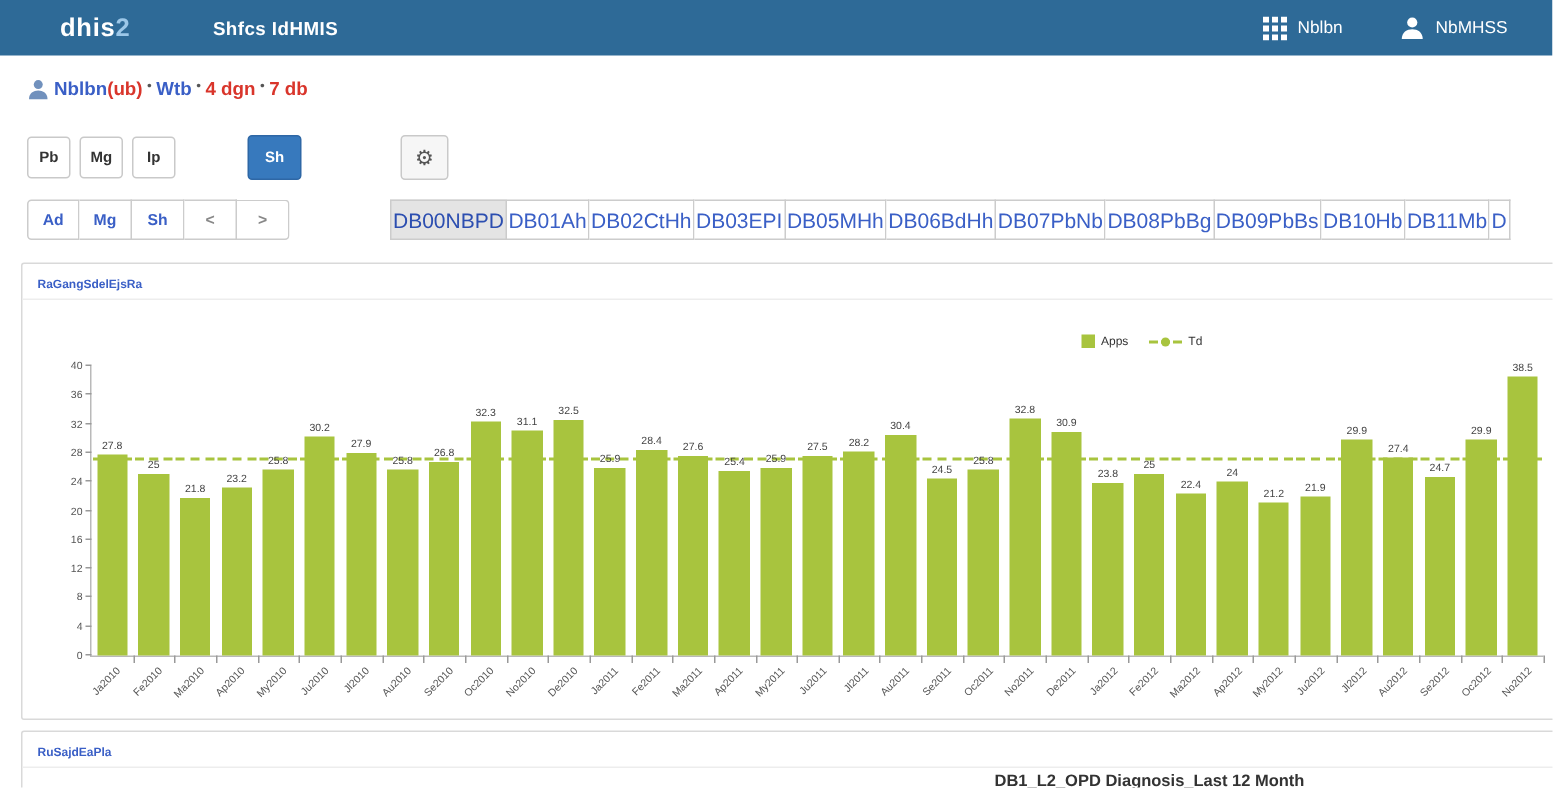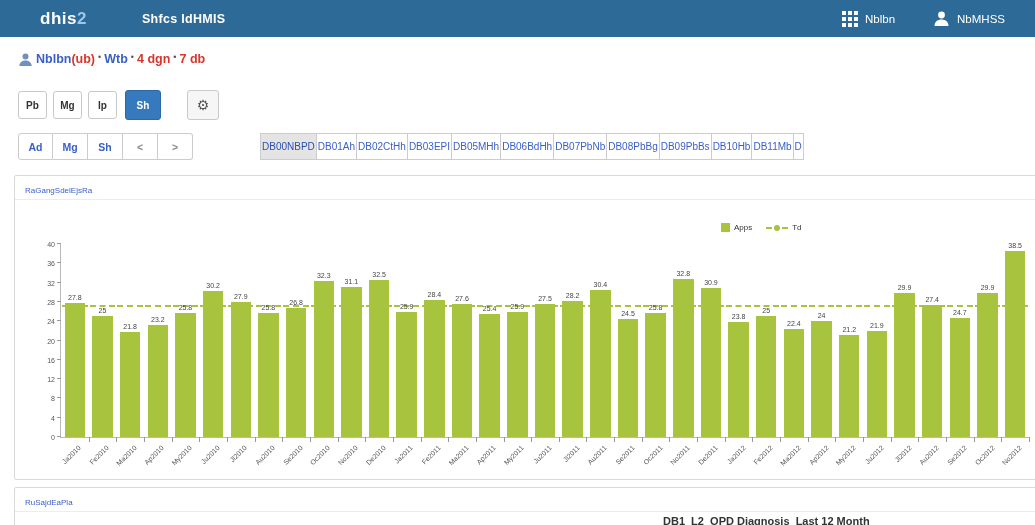--- a/index.html
+++ b/index.html
@@ -15,21 +15,21 @@
   .topbar-right { position:absolute; right:30px; top:0; height:37px; display:flex; align-items:center; gap:38px; }
   .topbar-item { display:flex; align-items:center; gap:7px; color:#fff; font-size:11.5px; cursor:pointer; }
 
   
   .userbar { position:absolute; top:52px; left:18px; display:flex; align-items:flex-start; gap:3px; font-size:12.5px; }
   .userbar .blue { color:var(--link-blue,#3a5fc6); font-weight:bold; }
   .userbar .red { color:var(--alert-red,#d9352b); font-weight:bold; }
   .userbar .dot { color:#555; font-size:9px; }
 
   
-  .toolbar { position:absolute; top:90px; left:18px; width:1010px; height:30px; display:flex; align-items:center; }
+  .toolbar { position:absolute; top:90px; left:18px; width:1010px; height:30px; display:flex; align-items:center;gap:40px; }
   .sq-btn { width:29px; height:28px; background:#fff; border:1px solid #c9c9c9; border-radius:3px;
             font-size:10px; color:#333; margin-right:6px; cursor:pointer; font-weight:bold;
             font-family:"Liberation Sans",sans-serif; }
   .search-input { margin-left:160px; width:424px; height:28px; border:1px solid #8a8a8a; border-radius:2px;
                   padding:0 6px; font-size:9px; color:#333; font-family:"Liberation Sans",sans-serif; }
   .search-btn { width:36px; height:30px; margin-left:2px; background:var(--primary-button,#3779bd);
                 color:#fff; border:1px solid #2e67a5; border-radius:3px; font-size:10px; font-weight:bold; cursor:pointer;
                 font-family:"Liberation Sans",sans-serif; }
   .gear-btn { width:32px; height:30px; margin-left:26px; background:#f6f6f6; border:1px solid #c9c9c9;
               border-radius:3px; font-size:14px; color:#555; cursor:pointer; line-height:1; }
@@ -37,30 +37,30 @@
   
   .tabbar { position:absolute; top:133px; left:18px; width:1017px; height:27px; display:flex; align-items:stretch; }
   .action-btn { min-width:35px; padding:0 8px; background:#fff; border:1px solid #ccc; border-left-width:0;
                 color:var(--link-blue,#3a5fc6); font-size:10.5px; font-weight:bold; cursor:pointer;
                 font-family:"Liberation Sans",sans-serif; }
   .action-btn:first-child { border-left-width:1px; border-radius:3px 0 0 3px; }
   .action-btn.arrow { color:#888; border-radius:0; }
   .action-btn:nth-child(5) { border-radius:0 3px 3px 0; }
   .tab-spacer { width:67px; }
   .tab { padding:0 1px; background:#fff; border:1px solid #ccc; border-left-width:0; white-space:nowrap;
-         color:var(--link-blue,#3a5fc6); font-size:10px; cursor:pointer; font-family:"Liberation Sans",sans-serif; }
+         color:var(--link-blue,#3a5fc6); font-size:14px; cursor:pointer; font-family:"Liberation Sans",sans-serif; }
   .tab:first-of-type { border-left-width:1px; }
   .tab.active { background:#e4e4e4; color:#2c4eb0; }
 
   
   .panel { position:absolute; left:14px; width:1030px; background:#fff; border:1px solid #d9d9d9; border-radius:2px; }
   #panel1 { top:175px; height:305px; }
   #panel2 { top:487px; height:80px; }
   .panel-links { height:24px; line-height:24px; padding-left:10px; border-bottom:1px solid #ededed; }
-  .panel-links a { color:var(--link-blue,#3a5fc6); font-size:8px; font-weight:normal; text-decoration:none; cursor:pointer; }
+  .panel-links a { color:var(--link-blue,#3a5fc6); font-size:8px; font-weight:bold; text-decoration:none; cursor:pointer; }
 
   
   .chart-region { position:absolute; top:25px; left:0; right:0; bottom:0; }
   .legend { position:absolute; top:22px; left:706px; display:flex; align-items:center; gap:14px; font-size:8px; color:#333; }
   .legend-item { display:flex; align-items:center; gap:4px; cursor:pointer; }
   .leg-swatch { width:9px; height:9px; background:var(--bar-green,#a8c43e); display:inline-block; }
   .leg-line { width:22px; height:0; border-top:2px dashed var(--bar-green,#a8c43e); position:relative; display:inline-block; }
   .leg-line i { position:absolute; left:8px; top:-4px; width:6px; height:6px; border-radius:50%;
                 background:var(--bar-green,#a8c43e); }
   .plot-wrap { position:absolute; left:45px; right:14px; top:43px; height:194px;

